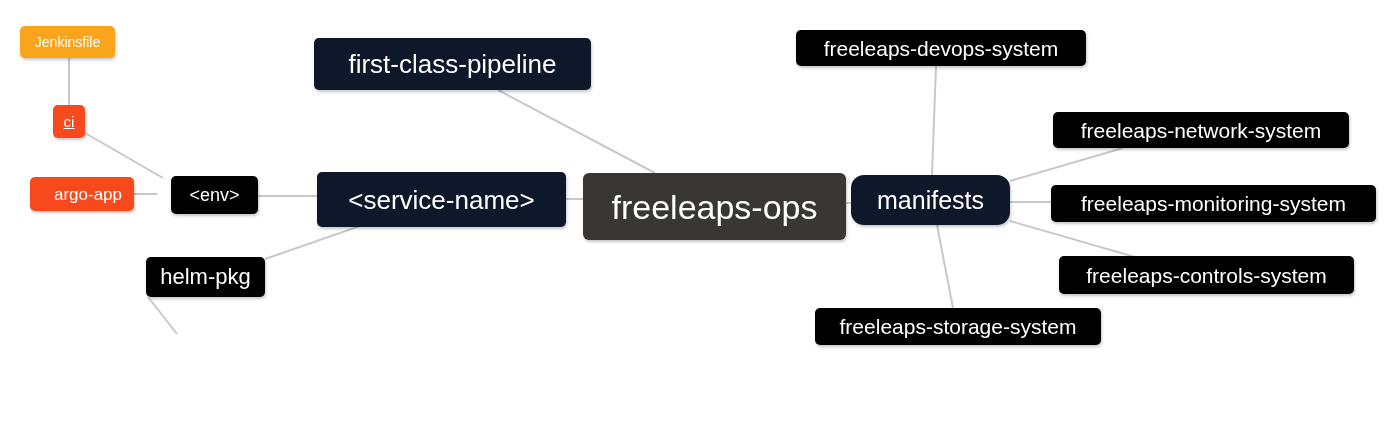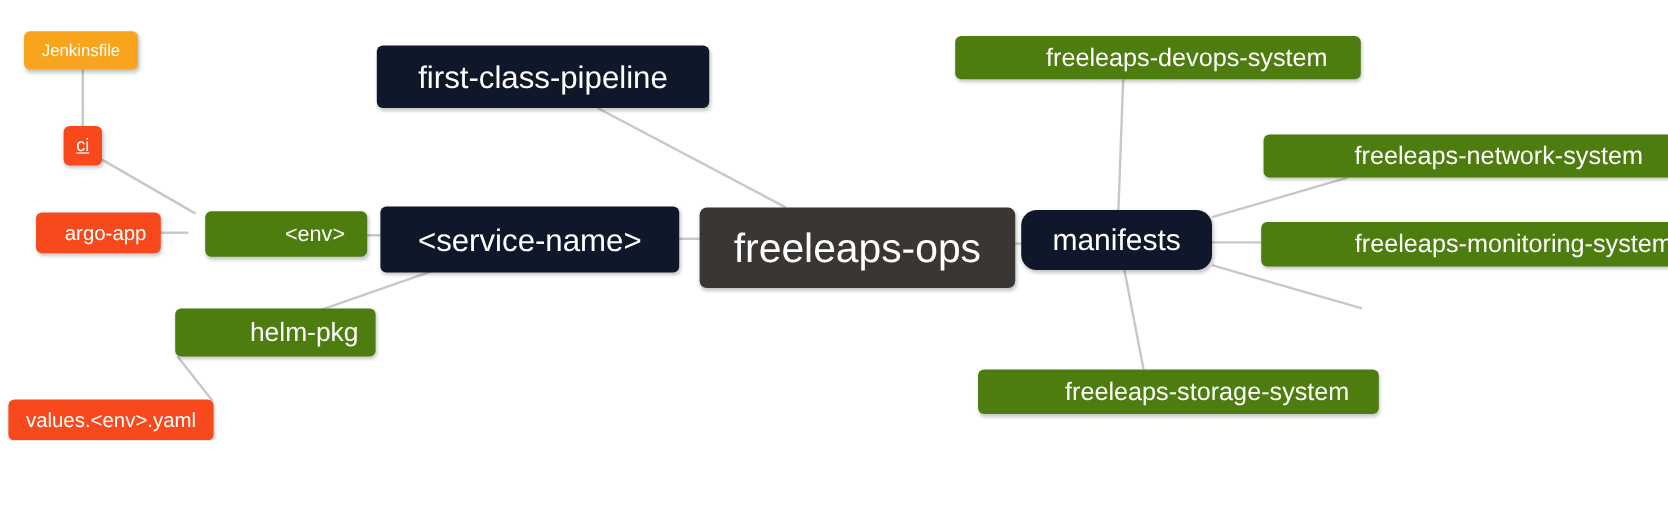--- a/index.html
+++ b/index.html
@@ -31,21 +31,21 @@
     justify-content: center;
     color: #ffffff;
     white-space: nowrap;
     border-radius: 5px;
     box-shadow: 1px 2px 3px rgba(0,0,0,0.22);
     cursor: default;
     line-height: 1;
   }
   
   .c-blue  { background: #0f172a; }
-  .c-green { background: #4d7c0f; padding-left: 48px; }
+  .c-green { background: #000000; }
   .c-red   { background: #f7491c; }
   .c-amber { background: #f8a41d; }
   .c-dark  { background: #393634; }
   
   .n-jenkinsfile     { left: 20px;   top: 26px;  width: 95px;  height: 32px; font-size: 14px; }
   .n-ci              { left: 53px;   top: 105px; width: 32px;  height: 33px; font-size: 15px; text-decoration: underline; }
   .n-argo-app        { left: 30px;   top: 177px; width: 92px;  height: 34px; font-size: 17px; padding-left: 12px; }
   .n-env             { left: 171px;  top: 176px; width: 87px;  height: 38px; font-size: 18px; }
   .n-helm-pkg        { left: 146px;  top: 257px; width: 119px; height: 40px; font-size: 22px; }
   .n-values-env-yaml { left: 7px;    top: 333px; width: 171px; height: 34px; font-size: 17px; }
@@ -78,22 +78,22 @@
       <line x1="1010" y1="202" x2="1051" y2="202" stroke="#c8c8c8" stroke-width="2"></line>
       <line x1="1010" y1="221" x2="1135" y2="257" stroke="#c8c8c8" stroke-width="2"></line>
       <line x1="937" y1="225" x2="953" y2="308" stroke="#c8c8c8" stroke-width="2"></line>
     </svg>
 
   <div class="node c-amber n-jenkinsfile">Jenkinsfile</div>
   <div class="node c-red   n-ci">ci</div>
   <div class="node c-red   n-argo-app">argo-app</div>
   <div class="node c-green n-env">&lt;env&gt;</div>
   <div class="node c-green n-helm-pkg">helm-pkg</div>
-  <div class="node c-red   n-values-env-yaml">values.&lt;env&gt;.yaml</div>
   <div class="node c-blue  n-pipeline">first-class-pipeline</div>
   <div class="node c-blue  n-service-name">&lt;service-name&gt;</div>
   <div class="node c-dark  n-freeleaps-ops">freeleaps-ops</div>
   <div class="node c-blue  n-manifests">manifests</div>
   <div class="node c-green n-devops">freeleaps-devops-system</div>
   <div class="node c-green n-network">freeleaps-network-system</div>
   <div class="node c-green n-monitoring">freeleaps-monitoring-system</div>
+  <div class="node c-green n-controls">freeleaps-controls-system</div>
   <div class="node c-green n-storage">freeleaps-storage-system</div>
 </div>
 
 </body></html>

